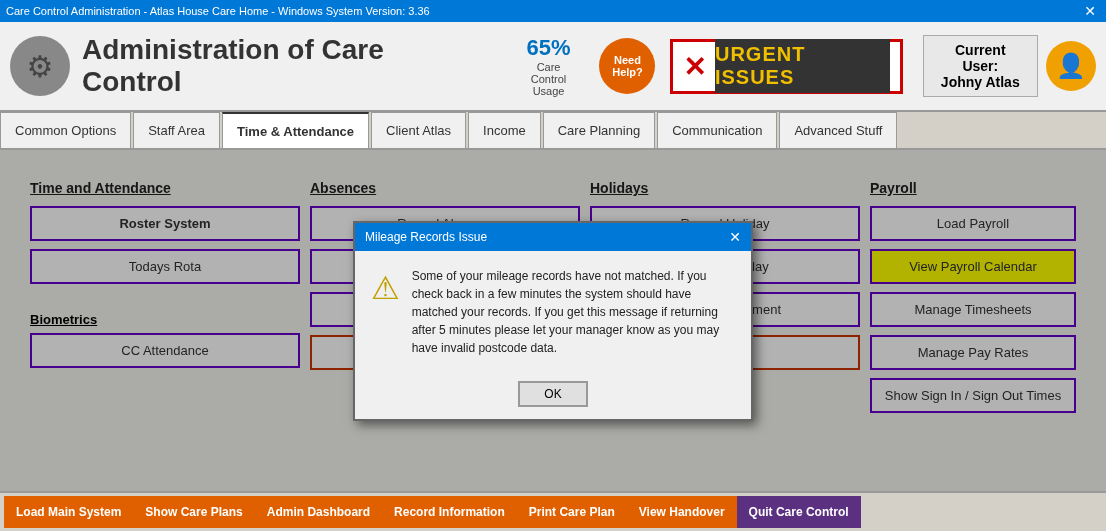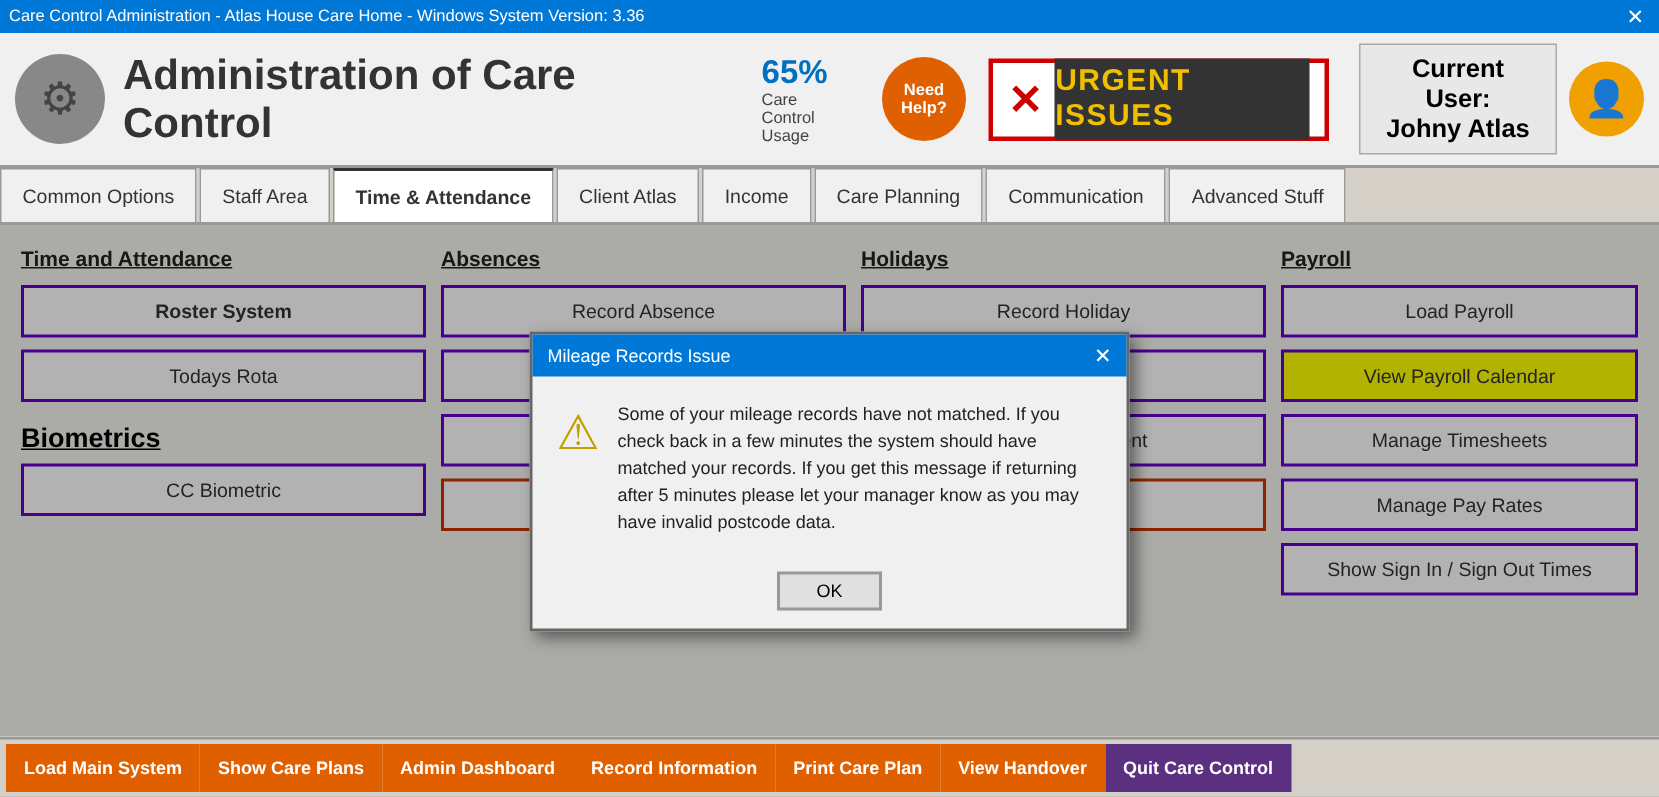--- a/index.html
+++ b/index.html
@@ -47,21 +47,21 @@
       margin-right: 12px;
       flex-shrink: 0;
     }
     #header .app-title {
       font-size: 28px;
       font-weight: bold;
       color: #333;
       margin-right: 30px;
     }
     #header .usage-block {
-      text-align: left;
+      text-align: center;
       margin-right: 20px;
     }
     #header .usage-percent {
       font-size: 22px;
       font-weight: bold;
       color: #0070c0;
     }
     #header .usage-label {
       font-size: 11px;
       color: #444;
@@ -103,21 +103,21 @@
       padding: 4px 0;
       letter-spacing: 1px;
     }
     #header .user-block {
       background: #e8e8e8;
       border: 1px solid #aaa;
       padding: 6px 12px;
       text-align: center;
       margin-left: auto;
       margin-right: 8px;
-      font-size: 17px;
+      font-size: 14px;
       font-weight: bold;
     }
     #header .user-avatar {
       width: 50px;
       height: 50px;
       background: #f0a000;
       border-radius: 50%;
       display: flex;
       align-items: center;
       justify-content: center;
@@ -147,21 +147,21 @@
     }
     .nav-tab.active {
       background: white;
       font-weight: bold;
       border-top: 2px solid #333;
     }
 
     
     #content {
       background: #f5f5f0;
-      padding: 14px;
+      padding: 30px;
       height: calc(531px - 22px - 90px - 38px - 40px);
       overflow: hidden;
       position: relative;
     }
 
     .section-grid {
       display: grid;
       grid-template-columns: 270px 270px 270px 1fr;
       gap: 0 10px;
     }
@@ -194,25 +194,25 @@
     .menu-btn.bold {
       font-weight: bold;
     }
     .menu-btn.beta {
       border-color: #cc3300;
       color: #cc3300;
       font-weight: bold;
     }
 
     .sub-title {
-      font-size: 18px;
+      font-size: 13px;
       font-weight: bold;
       text-decoration: underline;
       margin-bottom: 6px;
-      margin-top: 6px;
+      margin-top: 20px;
     }
 
     
     #bottom-bar {
       background: #d4d0c8;
       height: 40px;
       display: flex;
       align-items: center;
       padding: 0 4px;
       gap: 0;
@@ -339,21 +339,21 @@
 </div>
 
 <div id="content">
   <div class="section-grid">
 
     <div class="section-col">
       <div class="section-title">Time and Attendance</div>
       <button class="menu-btn bold">Roster System</button>
       <button class="menu-btn">Todays Rota</button>
       <div class="sub-title">Biometrics</div>
-      <button class="menu-btn">CC Biometric</button>
+      <button class="menu-btn">CC Attendance</button>
     </div>
 
     <div class="section-col">
       <div class="section-title">Absences</div>
       <button class="menu-btn">Record Absence</button>
       <button class="menu-btn">History Absence</button>
       <button class="menu-btn">Bradford Factor</button>
       <button class="menu-btn beta">BETA V...</button>
     </div>
 

